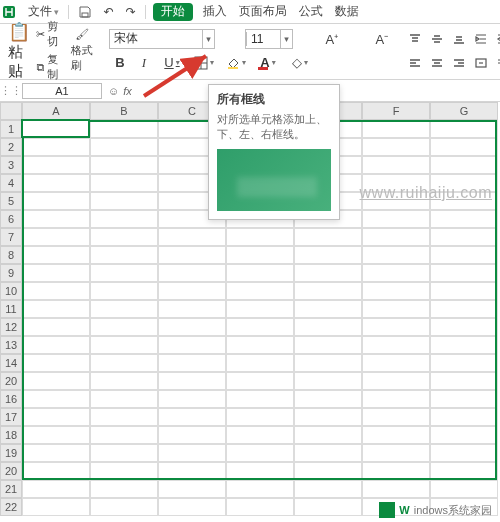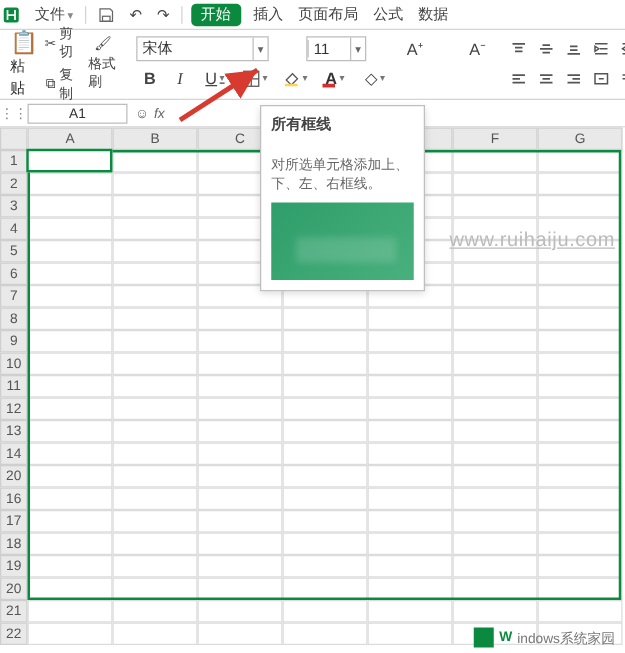--- a/index.html
+++ b/index.html
@@ -12,21 +12,21 @@
   .menubar .active-tab { background: #0b8a3f; color: #fff; border-radius: 4px; padding: 1px 8px; height: 18px; display: inline-flex; align-items: center; margin: 0 4px; font-size: 12px; }
   .menubar .sep { width: 1px; height: 14px; background: #d4d4d4; margin: 0 3px; }
   
   .toolbar { display: flex; align-items: stretch; padding: 4px 4px 6px 4px; border-bottom: 1px solid #d4d4d4; background: #fff; height: 56px; }
   .tb-group { display: flex; flex-direction: column; justify-content: center; padding: 0 4px; }
   .tb-row { display: flex; align-items: center; gap: 2px; }
   .tb-sep { width: 1px; background: #d4d4d4; margin: 2px 2px; }
   
   .paste-big { display: flex; flex-direction: column; align-items: center; justify-content: center; width: 32px; }
   .paste-big .ic { font-size: 18px; }
-  .paste-big .lbl { font-size: 12px; }
+  .paste-big .lbl { font-size: 15px; }
   
   .smallbtn { padding: 1px 3px; display: flex; align-items: center; gap: 2px; font-size: 11px; color: #444; cursor: default; }
   .smallbtn .ic { width: 14px; display: inline-flex; justify-content: center; }
   
   .font-combo { display: flex; align-items: center; border: 1px solid #bdbdbd; height: 20px; }
   .font-name { width: 92px; padding: 0 4px; font-size: 12px; }
   .font-size { width: 34px; padding: 0 4px; font-size: 12px; border-left: 1px solid #bdbdbd; }
   .dd { width: 12px; text-align: center; font-size: 9px; color: #666; border-left: 1px solid #bdbdbd; height: 100%; display: flex; align-items: center; justify-content: center; }
   
   .iconbtn { width: 22px; height: 20px; display: flex; align-items: center; justify-content: center; font-size: 13px; color: #444; cursor: default; border: 1px solid transparent; }
@@ -45,21 +45,21 @@
   .grid-wrap { position: relative; background: #fff; }
   .grid { display: grid; grid-template-columns: 22px repeat(7, 68px); }
   .hdr, .rowhdr { background: #e9e9e9; border: 0.5px solid #cfcfcf; font-size: 11px; text-align: center; color: #555; display: flex; align-items: center; justify-content: center; height: 18px; }
   .corner { background: #e9e9e9; border: 0.5px solid #cfcfcf; height: 18px; }
   .cell { border: 0.5px solid #dcdcdc; height: 18px; }
   
   .sel-overlay { position: absolute; border: 2px solid #0b8a3f; pointer-events: none; }
   .active-cell { position: absolute; border: 2px solid #0b8a3f; background: #fff; pointer-events: none; }
   
   .tooltip { position: absolute; left: 208px; top: 84px; width: 132px; background: #fff; border: 1px solid #bfbfbf; box-shadow: 0 2px 6px rgba(0,0,0,0.15); padding: 6px 8px 8px; font-size: 11px; color: #444; }
-  .tooltip .tt-title { font-weight: 600; margin-bottom: 17px; font-size: 12px; }
+  .tooltip .tt-title { font-weight: 600; margin-bottom: 4px; font-size: 12px; }
   .tooltip .tt-body { line-height: 1.4; margin-bottom: 6px; color: #666; }
   .tooltip .tt-img { width: 114px; height: 62px; background: linear-gradient(135deg,#2f9e6a,#48b07c); position: relative; overflow: hidden; }
   .tooltip .tt-img::after { content:""; position:absolute; left:20px; top:28px; width:80px; height:20px; background: rgba(255,255,255,0.15); filter: blur(3px); }
   
   .arrow { position: absolute; left: 140px; top: 52px; width: 72px; height: 46px; pointer-events: none; }
   
   .watermark { position: absolute; right: 8px; bottom: 4px; display: flex; align-items: center; gap: 4px; color: #777; font-size: 11px; }
   .watermark .wlogo { width: 16px; height: 16px; background: #0b8a3f; }
   .rh-mark { position: absolute; right: 8px; top: 184px; color: #bbb; font-size: 16px; transform: rotate(-0deg); letter-spacing: 0.5px; pointer-events:none;text-decoration:underline; }
 </style>

